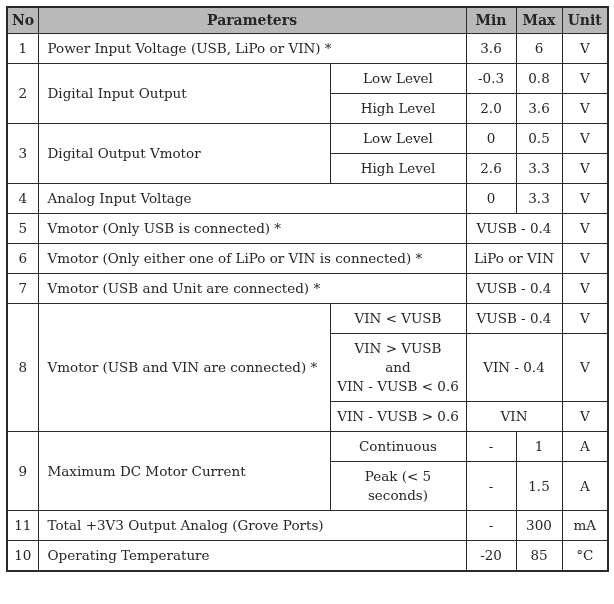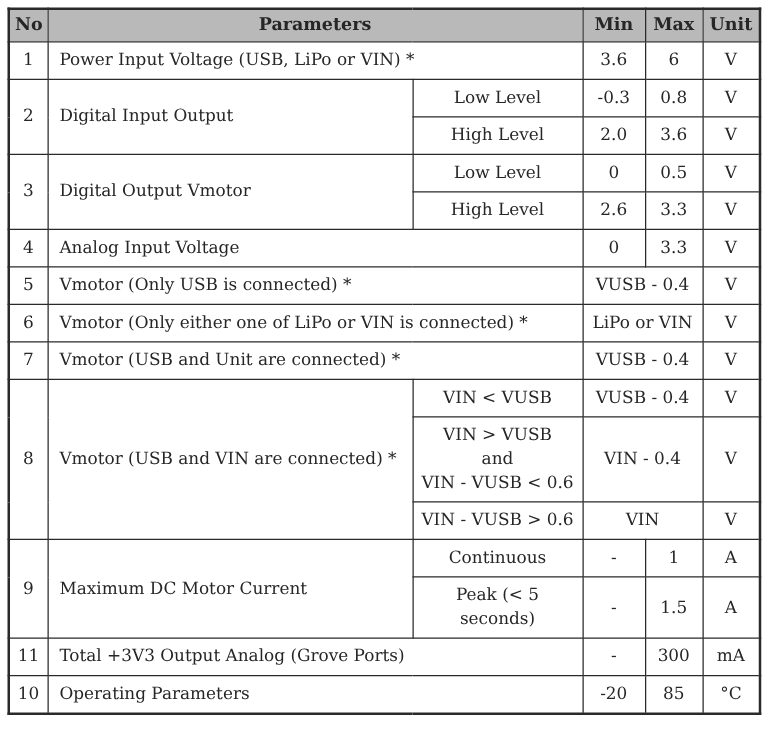--- a/index.html
+++ b/index.html
@@ -175,20 +175,20 @@
         </tr>
         <tr>
           <td>11</td>
           <td colspan="2" class="align-left">Total +3V3 Output Analog (Grove Ports)</td>
           <td>-</td>
           <td>300</td>
           <td>mA</td>
         </tr>
         <tr>
           <td>10</td>
-          <td colspan="2" class="align-left">Operating Parameters</td>
+          <td colspan="2" class="align-left">Operating Temperature</td>
           <td>-20</td>
           <td>85</td>
           <td>°C</td>
         </tr>
       </tbody>
   </table>
 </div>
 
 </body></html>

